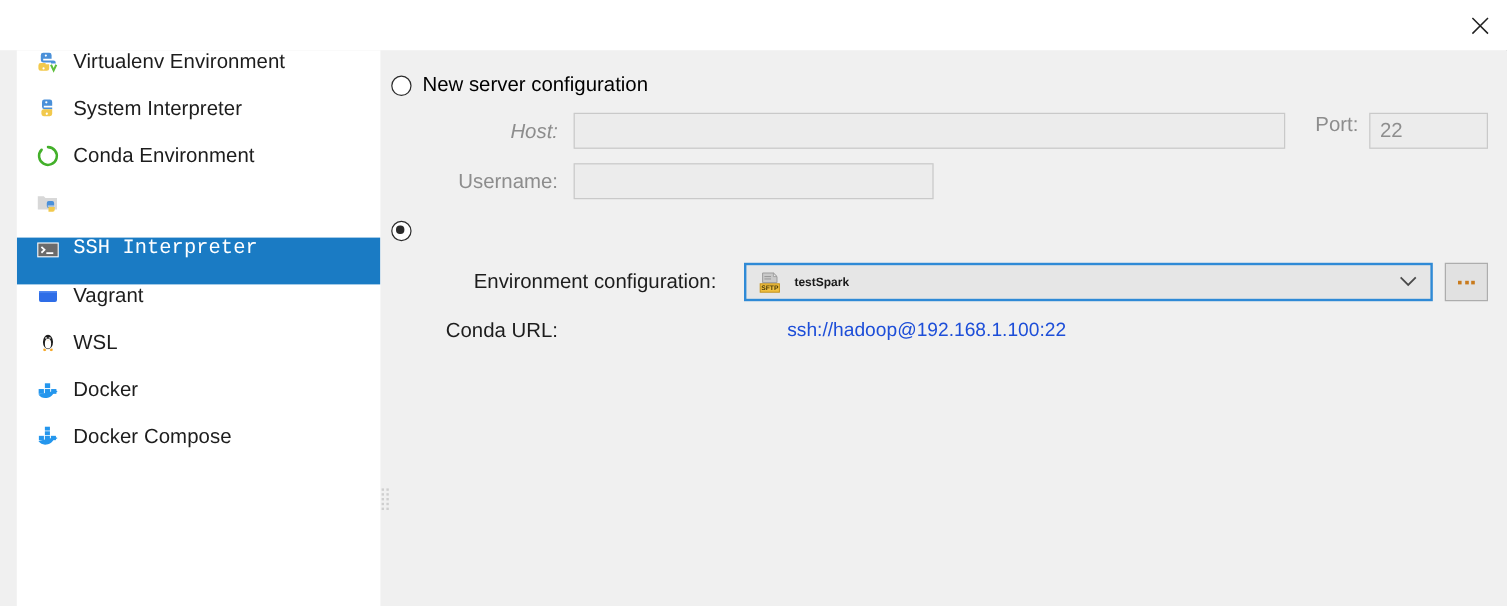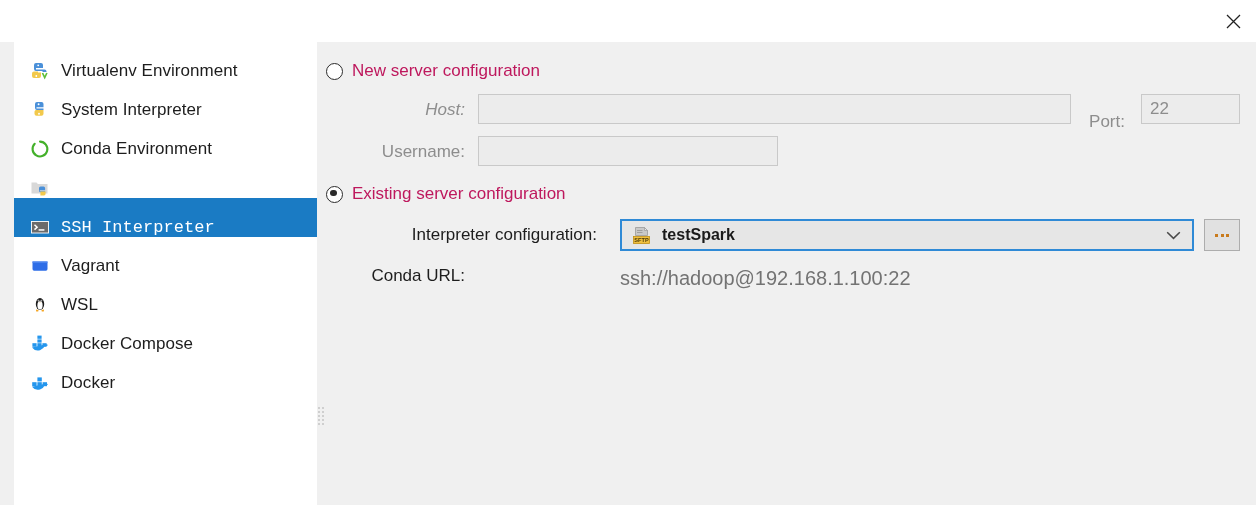--- a/index.html
+++ b/index.html
@@ -70,21 +70,21 @@
     left: 14px; top: 0;
     width: 303px; height: 463px;
     background: #ffffff;
     overflow: hidden;
   }
 
   .sb-item {
     position: relative;
     height: 39px;
     display: flex;
-    align-items: flex-end;
+    align-items: flex-start;
     padding-left: 16px;
     cursor: pointer;
   }
   .sb-item.selected { background: #1a7bc4; }
   .sb-item.selected .sb-label { color: #ffffff; font-family: Liberation Mono, monospace; }
 
   .sb-icon {
     width: 20px; height: 20px;
     margin-right: 11px;
     flex: 0 0 20px;
@@ -143,21 +143,21 @@
   .radio.checked::after {
     content: "";
     position: absolute;
     left: 3.4px; top: 3.4px;
     width: 6.6px; height: 6.6px;
     border-radius: 50%;
     background: #2b2b2b;
   }
   .radio-label {
     font-size: 17px;
-    color: #be185d;
+    color: #000000;
     white-space: nowrap;
   }
 
   .field-label {
     position: absolute;
     font-size: 17px;
     text-align: right;
     white-space: nowrap;
   }
   .field-label.disabled { color: #8d8d8d; }
@@ -169,44 +169,45 @@
     border: 1px solid #c9c9c9;
     font-family: "Liberation Sans", sans-serif;
     font-size: 17px;
     color: #8d8d8d;
     padding: 0 8px;
     outline: none;
   }
 
   .static-value {
     position: absolute;
-    font-size: 20px;
-    color: #737373;
-    white-space: nowrap;
+    font-size: 16px;
+    color: #1d4ed8;
+    white-space: nowrap;
+    margin-left: 36px;
   }
 
   
   .combo {
     position: absolute;
     left: 294px; top: 177px;
     width: 574px; height: 32px;
     background: #e6e6e6;
     border: 2px solid #2f8ad6;
     display: flex;
     align-items: center;
     cursor: pointer;
   }
   .combo-icon {
     width: 22px; height: 20px;
     margin-left: 10px; margin-right: 8px;
     flex: 0 0 22px;
     position: relative;
   }
   .combo-text {
-    font-size: 16px;
+    font-size: 10px;
     font-weight: bold;
     color: #1a1a1a;
     white-space: nowrap;
   }
   .combo-arrow {
     position: absolute;
     right: 11px; top: 50%;
     transform: translateY(-50%);
   }
 
@@ -345,42 +346,42 @@
             <path d="M6.6 14.2 q-1.5 2.2 0.6 2.4 q1 0.1 1.5 -1.2 z" fill="#f5a623"></path>
             <path d="M13.4 14.2 q1.5 2.2 -0.6 2.4 q-1 0.1 -1.5 -1.2 z" fill="#f5a623"></path>
           </svg>
         </span>
         <span class="sb-label">WSL</span>
       </div>
 
       <div class="sb-item">
         <span class="sb-icon">
           <svg width="20" height="20" viewBox="0 0 20 20">
+            <rect x="7.4" y="4.4" width="4.4" height="4" fill="#2496ed"></rect>
+            <rect x="2.2" y="9.2" width="4.4" height="4" fill="#2496ed"></rect>
+            <rect x="7.4" y="9.2" width="4.4" height="4" fill="#2496ed"></rect>
+            <rect x="12.6" y="9.2" width="4.4" height="4" fill="#2496ed"></rect>
+            <path d="M2 13.8 q3 4 8 2.6 q3.6 -1 5 -4.6 q1.6 0.9 3 -0.6 q-1.4 -1.2 -3 -0.4 z" fill="#2496ed"></path>
+          </svg>
+        </span>
+        <span class="sb-label">Docker</span>
+      </div>
+
+      <div class="sb-item">
+        <span class="sb-icon">
+          <svg width="20" height="20" viewBox="0 0 20 20">
             <rect x="7.4" y="1.6" width="4.2" height="3.2" fill="#2496ed"></rect>
             <rect x="7.4" y="5.4" width="4.2" height="3.2" fill="#2496ed"></rect>
             <rect x="2.4" y="9.2" width="4.2" height="3.6" fill="#2496ed"></rect>
             <rect x="7.4" y="9.2" width="4.2" height="3.6" fill="#2496ed"></rect>
             <rect x="12.4" y="9.2" width="4.2" height="3.6" fill="#2496ed"></rect>
             <path d="M2 13.6 q3 4 8 2.6 q3.6 -1 5 -4.6 q1.6 0.9 3 -0.6 q-1.4 -1.2 -3 -0.4 z" fill="#2496ed"></path>
           </svg>
         </span>
         <span class="sb-label">Docker Compose</span>
-      </div>
-
-      <div class="sb-item">
-        <span class="sb-icon">
-          <svg width="20" height="20" viewBox="0 0 20 20">
-            <rect x="7.4" y="4.4" width="4.4" height="4" fill="#2496ed"></rect>
-            <rect x="2.2" y="9.2" width="4.4" height="4" fill="#2496ed"></rect>
-            <rect x="7.4" y="9.2" width="4.4" height="4" fill="#2496ed"></rect>
-            <rect x="12.6" y="9.2" width="4.4" height="4" fill="#2496ed"></rect>
-            <path d="M2 13.8 q3 4 8 2.6 q3.6 -1 5 -4.6 q1.6 0.9 3 -0.6 q-1.4 -1.2 -3 -0.4 z" fill="#2496ed"></path>
-          </svg>
-        </span>
-        <span class="sb-label">Docker</span>
       </div>
     </div>
 
     <div class="splitter">
       <div class="grip">
         <i style="left:0px;top:0px"></i>
           <i style="left:4px;top:0px"></i>
         <i style="left:0px;top:4px"></i>
           <i style="left:4px;top:4px"></i>
         <i style="left:0px;top:8px"></i>
@@ -395,32 +396,31 @@
     <div class="main">
 
       <div class="radio-row" style="left:0px; top:19px;">
         <span class="radio"></span>
         <span class="radio-label">New server configuration</span>
       </div>
 
       <span class="field-label disabled" style="left:0px; top:58px; width:139px;font-style:italic;">Host:</span>
       <input class="text-input" style="left: 152px; top: 52px; width: 593px; height: 30px;" disabled="" value="">
 
-      <span class="field-label disabled" style="left:756px; top:70px; width:50px;text-align:center;">Port:</span>
+      <span class="field-label disabled" style="left:756px; top:52px; width:50px;">Port:</span>
       <input class="text-input" style="left: 815px; top: 52px; width: 99px; height: 30px;" disabled="" value="22">
 
       <span class="field-label disabled" style="left:0px; top:100px; width:139px;">Username:</span>
       <input class="text-input" style="left: 152px; top: 94px; width: 300px; height: 30px;" disabled="" value="">
 
       <div class="radio-row" style="left:0px; top:142px;">
         <span class="radio checked"></span>
-        <span class="radio-label">Existing server configuration</span>
-      </div>
-
-      <span class="field-label enabled" style="left:0px; top:183px; width:271px;">Interpreter configuration:</span>
+      </div>
+
+      <span class="field-label enabled" style="left:0px; top:183px; width:271px;">Environment configuration:</span>
 
       <div class="combo">
         <span class="combo-icon">
           <svg width="22" height="20" viewBox="0 0 22 20">
             <path d="M3.5 2.5 h9 l3 3 v5 h-12 z" fill="#c9c9c9" stroke="#9a9a9a" stroke-width="0.8"></path>
             <path d="M12.5 2.5 v3 h3 z" fill="#e8e8e8" stroke="#9a9a9a" stroke-width="0.7"></path>
             <rect x="5" y="5" width="5.5" height="0.9" fill="#9a9a9a"></rect>
             <rect x="5" y="7" width="5.5" height="0.9" fill="#9a9a9a"></rect>
             <rect x="1.5" y="11.5" width="16" height="7" fill="#f0c040" stroke="#c28f14" stroke-width="0.8"></rect>
             <text x="9.5" y="17" font-family="Liberation Sans, sans-serif" font-size="5.6" font-weight="bold" fill="#4a3a08" text-anchor="middle">SFTP</text>

